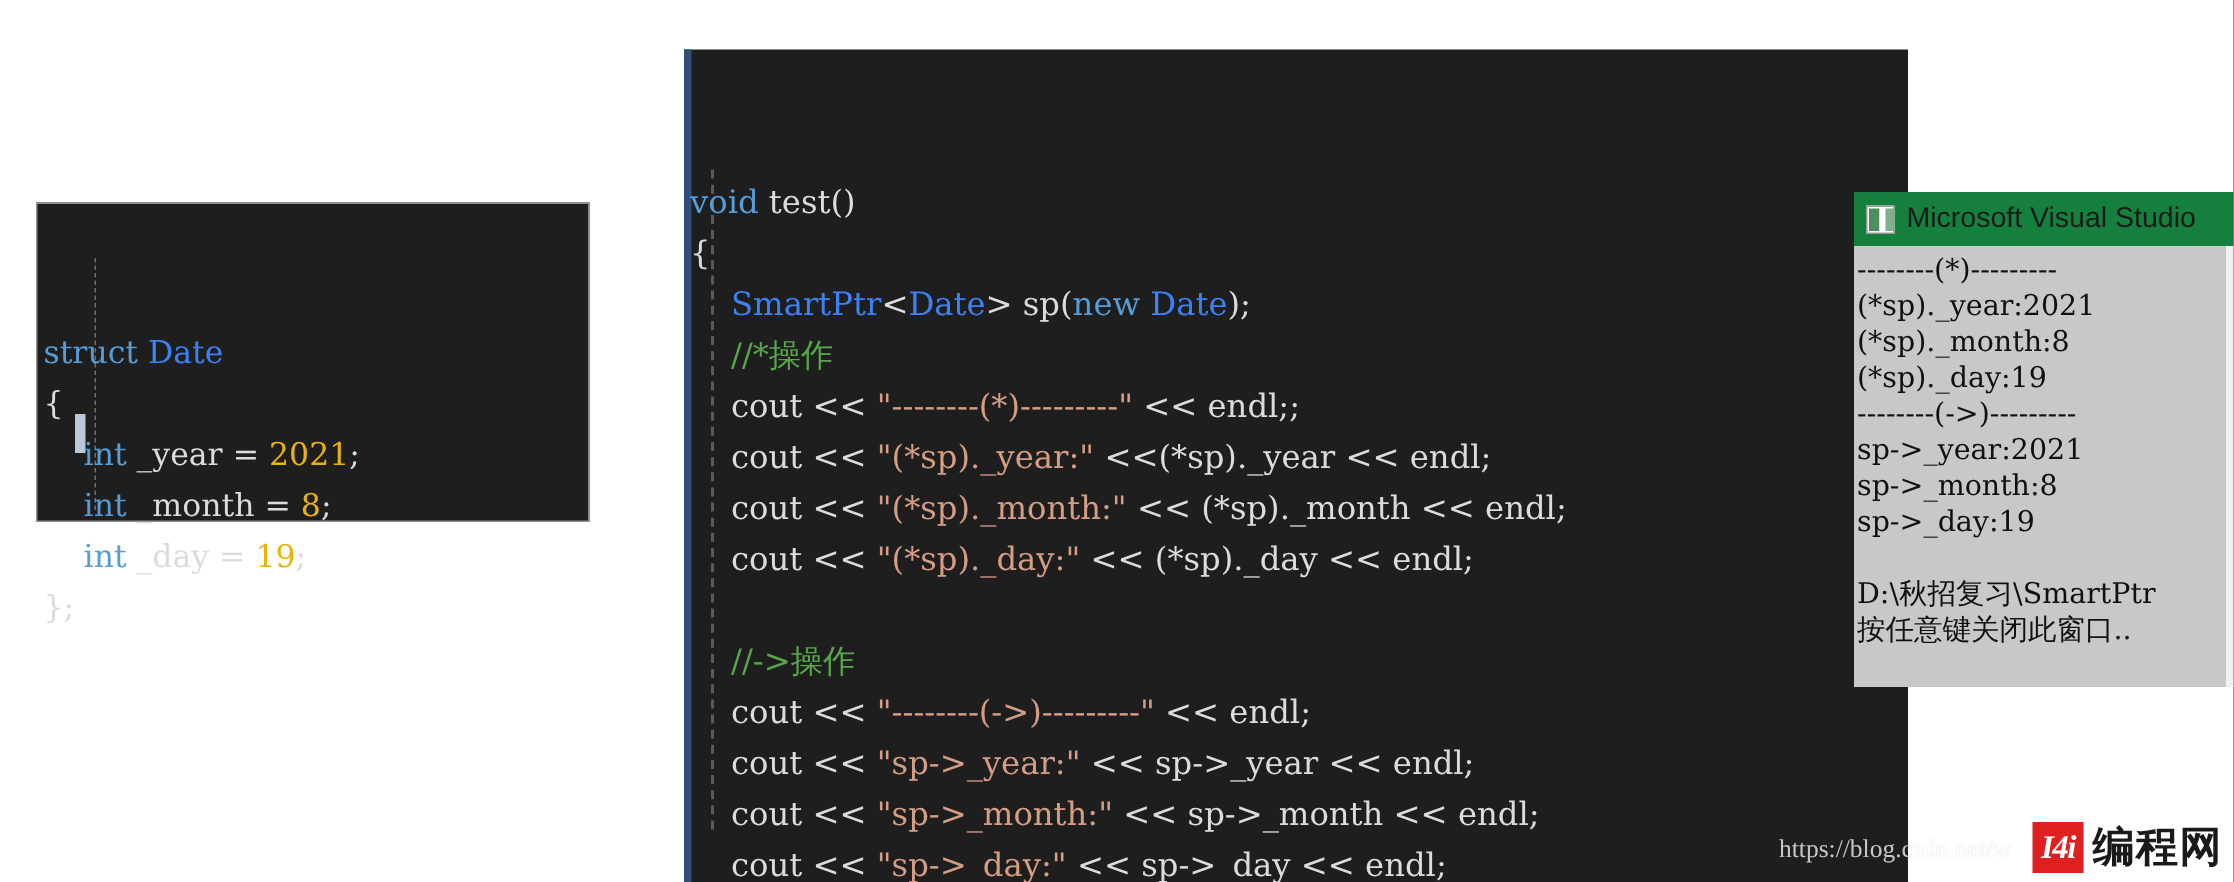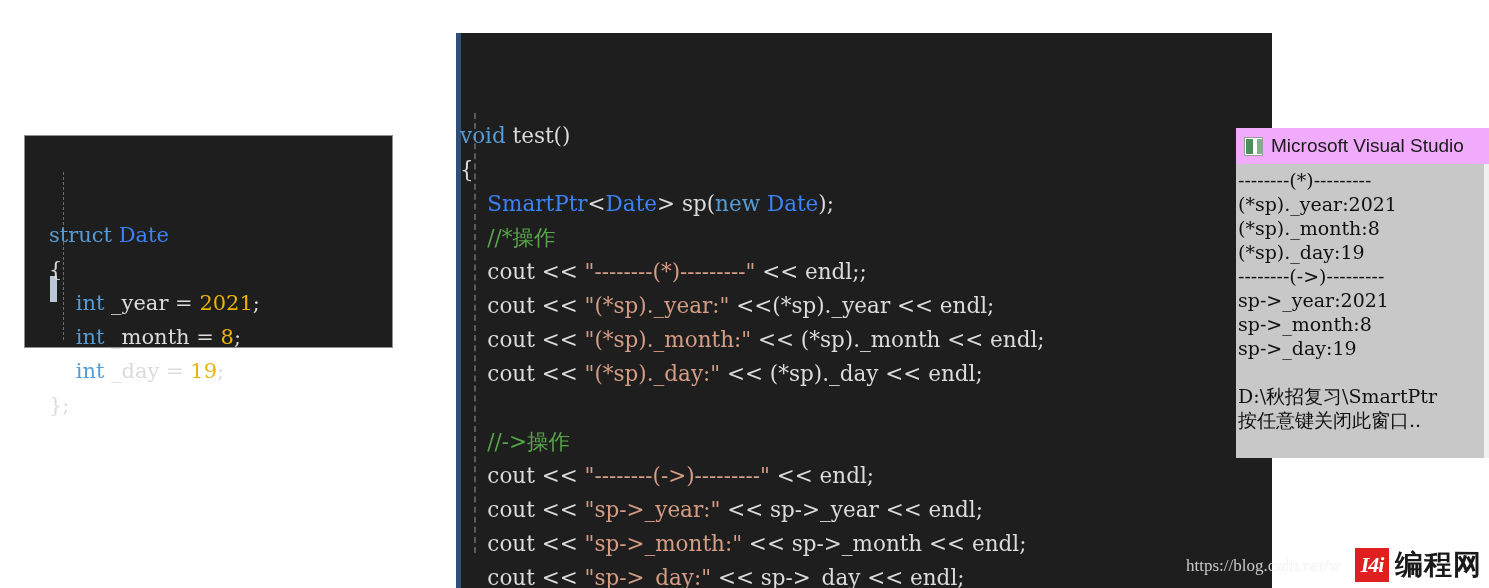--- a/index.html
+++ b/index.html
@@ -30,21 +30,21 @@
 
   
   #struct-block{
     left:24px; top:135px;
     width:369px; height:213px;
     border:1px solid #8f8f8f;
     padding:6px 0 0 0;
   }
   #struct-block .code-line{
     height:34px;line-height:34px;font-size:21px;
-    padding-left:24px;
+    padding-left:4px;
   }
   #struct-block .caret{
     position:absolute;left:25px;top:140px;
     width:7px;height:26px;background:#b9c7d8;
   }
   
   #struct-block .guide{
     position:absolute;left:38px;top:36px;
     width:0;height:168px;
     border-left:1px dashed #6e6e6e;
@@ -81,21 +81,21 @@
   .punc  {color:#dcdcdc;}
 
   
   #console-window{
     position:absolute;
     left:1236px; top:128px;
     width:253px; height:330px;
   }
   #console-title{
     height:36px;
-    background:#f0abfc;
+    background:#15803d;
     display:flex;align-items:center;
     padding-left:8px;
     font-family:"Liberation Sans", sans-serif;
     font-size:19px;
     color:#1a1a1a;
     overflow:hidden;
     white-space:nowrap;
   }
   #console-icon{
     width:19px;height:19px;

